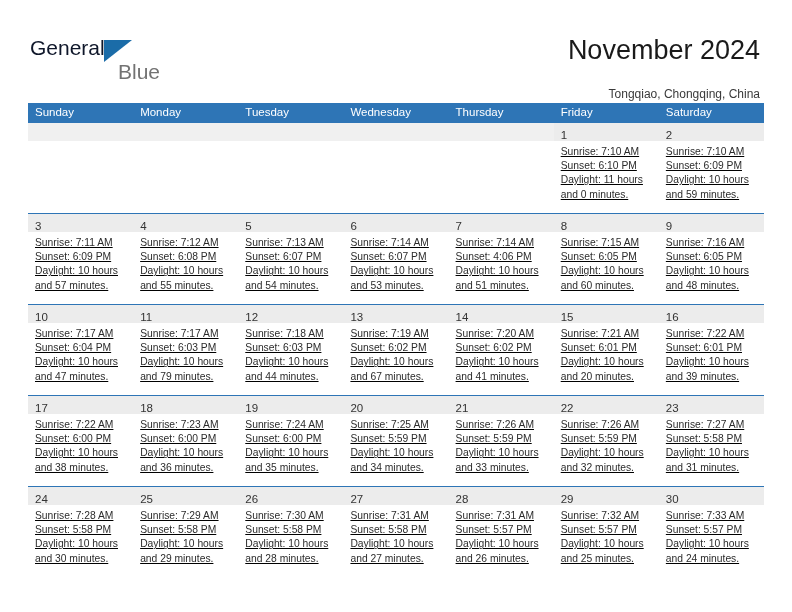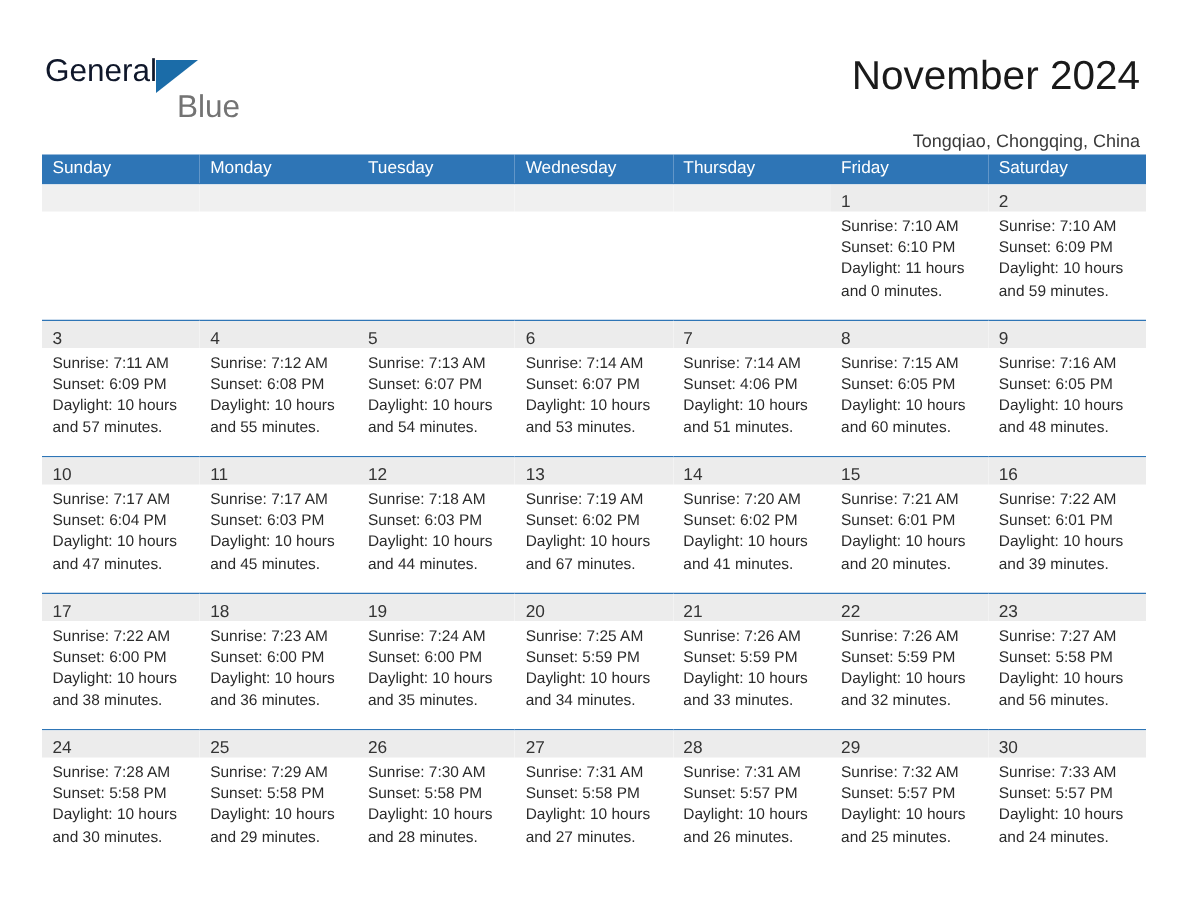--- a/index.html
+++ b/index.html
@@ -130,20 +130,21 @@
   .daycell.empty .daynum-strip {
     background: #f0f0f0;
   }
   .daynum {
     font-size: 11.5px;
     color: #333333;
     line-height: 14px;
   }
   .dayinfo {
     padding: 4px 6px 0 7px;
+    text-decoration: underline;
   }
   .dayinfo div {
     font-size: 10.3px;
     color: #2b2b2b;
     line-height: 14.2px;
     white-space: nowrap;
   }
 </style>
 </head>
 <body>
@@ -318,21 +319,21 @@
               </div>
             </div>
           </td>
           <td>
             <div class="daycell filled">
               <div class="daynum-strip"><span class="daynum">11</span></div>
               <div class="dayinfo">
                 <div>Sunrise: 7:17 AM</div>
                 <div>Sunset: 6:03 PM</div>
                 <div>Daylight: 10 hours</div>
-                <div>and 45 minutes.</div>
+                <div>and 79 minutes.</div>
               </div>
             </div>
           </td>
           <td>
             <div class="daycell filled">
               <div class="daynum-strip"><span class="daynum">12</span></div>
               <div class="dayinfo">
                 <div>Sunrise: 7:18 AM</div>
                 <div>Sunset: 6:03 PM</div>
                 <div>Daylight: 10 hours</div>
@@ -452,21 +453,21 @@
               </div>
             </div>
           </td>
           <td>
             <div class="daycell filled">
               <div class="daynum-strip"><span class="daynum">23</span></div>
               <div class="dayinfo">
                 <div>Sunrise: 7:27 AM</div>
                 <div>Sunset: 5:58 PM</div>
                 <div>Daylight: 10 hours</div>
-                <div>and 56 minutes.</div>
+                <div>and 31 minutes.</div>
               </div>
             </div>
           </td>
         </tr>
         <tr>
           <td>
             <div class="daycell filled">
               <div class="daynum-strip"><span class="daynum">24</span></div>
               <div class="dayinfo">
                 <div>Sunrise: 7:28 AM</div>

